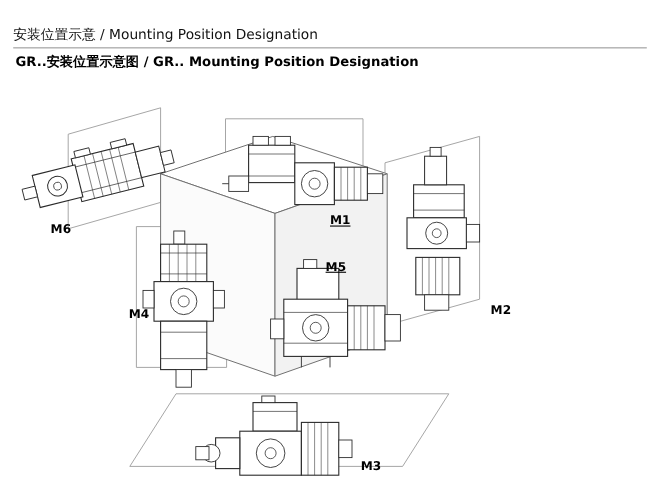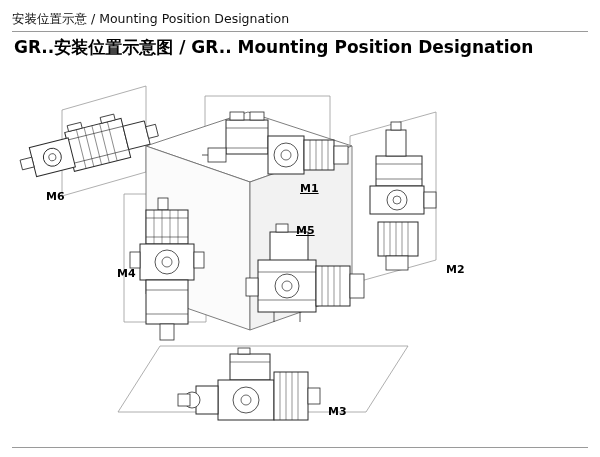--- a/index.html
+++ b/index.html
@@ -10,21 +10,21 @@
   body {
     width: 600px;
     height: 457px;
     position: relative;
     font-family: "Liberation Serif", serif;
     color: #1a1a1a;
     overflow: hidden;
   }
   .page {
     position: absolute;
-    left: 0; top: 0;
+    left: 0; top: 12px;
     width: 600px;
     height: 325px;
   }
   
   .header-band {
     position: absolute;
     left: 12px;
     top: 8px;
     width: 576px;
     height: 22px;
@@ -43,21 +43,21 @@
     width: 576px;
     height: 1px;
     background: #9a9a9a;
   }
   .subtitle {
     position: absolute;
     left: 14px;
     top: 36px;
     font-family: "DejaVu Sans", sans-serif;
     font-weight: bold;
-    font-size: 17px;
+    font-size: 12px;
     color: #000000;
     white-space: nowrap;
   }
 
   
   .diagram {
     position: absolute;
     left: 0;
     top: 60px;
     width: 600px;

